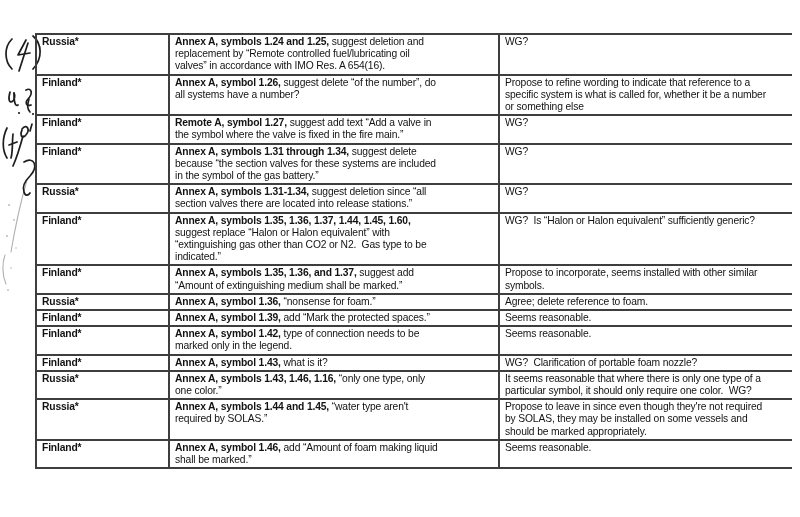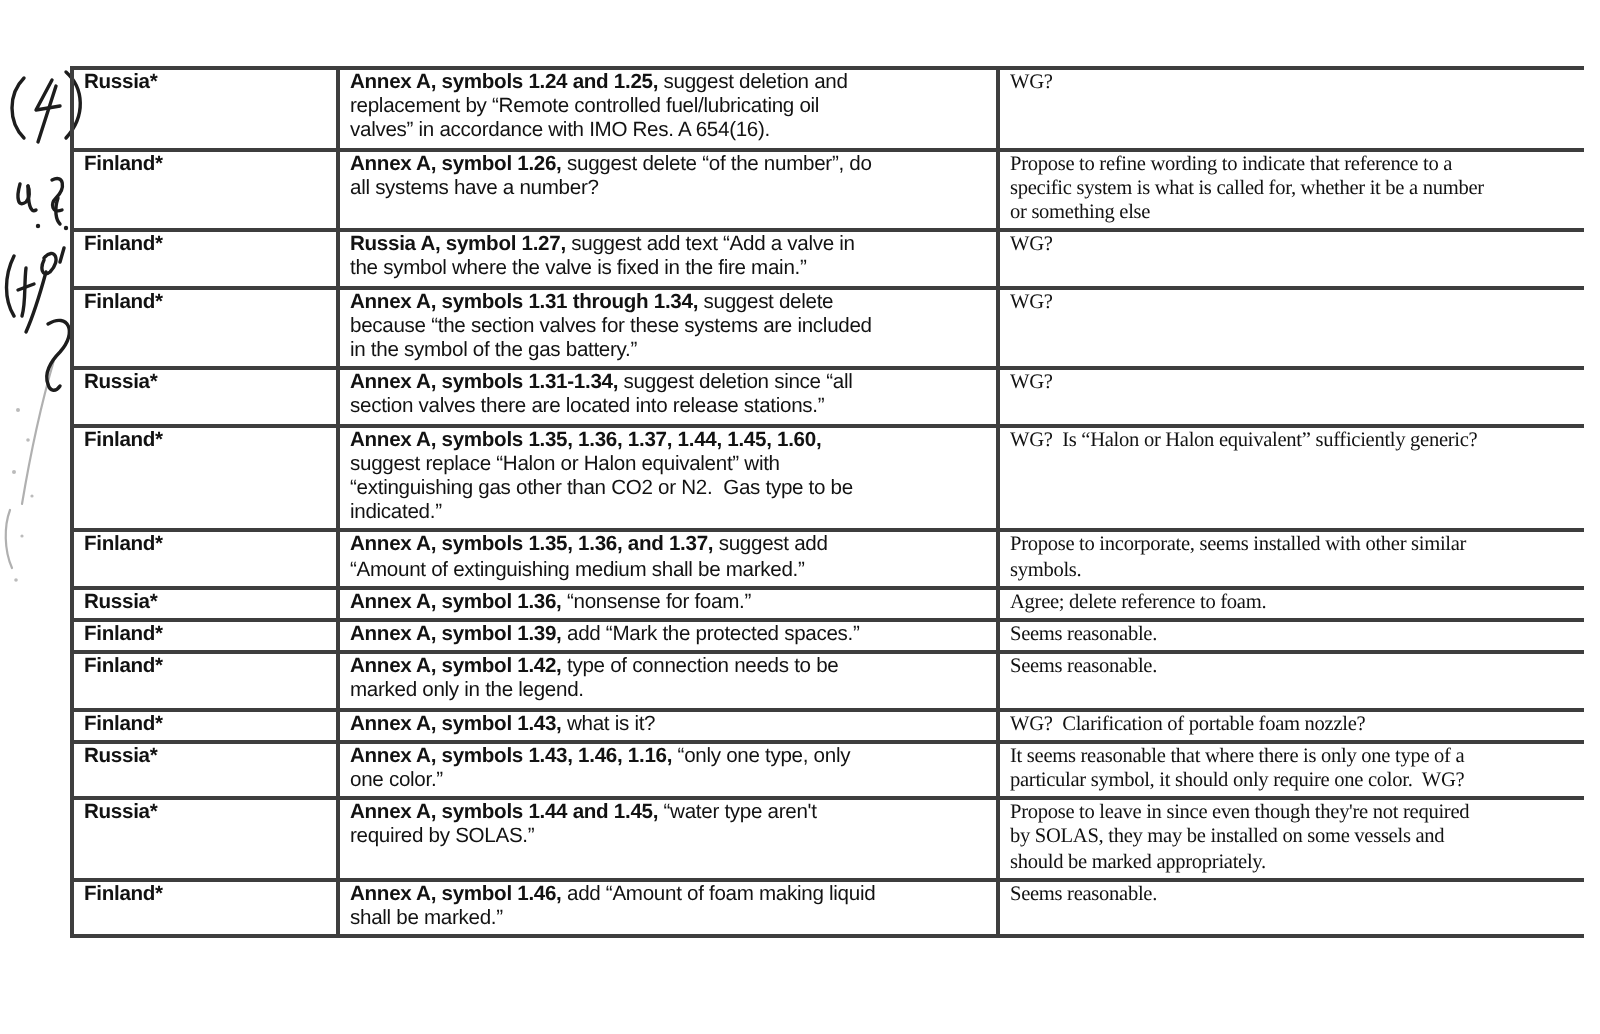--- a/index.html
+++ b/index.html
@@ -52,21 +52,21 @@
     color: #121212;
     white-space: pre-wrap;
     overflow: hidden;
   }
   td.c-country {
     width: 122px;
     font-weight: bold;
     padding-left: 13px;
   }
   td.c-proposal { width: 319px; }
-  td.c-comment  { border-right: 0; font-family: Liberation Serif, serif; }
+  td.c-comment  { border-right: 0; }
   .ref  { font-weight: bold; }
   .rest { font-weight: normal; }
 </style>
 </head>
 <body>
 
 <div class="page">
 
   <svg class="margin-marks" viewBox="0 0 60 300">
 
@@ -124,21 +124,21 @@
         <tr>
       <td class="c-country">Finland*</td>
       <td class="c-proposal"><span class="ref">Annex A, symbol 1.26,</span><span class="rest"> suggest delete “of the number”, do
 all systems have a number?</span></td>
       <td class="c-comment">Propose to refine wording to indicate that reference to a
 specific system is what is called for, whether it be a number
 or something else</td>
     </tr>
         <tr>
       <td class="c-country">Finland*</td>
-      <td class="c-proposal"><span class="ref">Russia A, symbol 1.27,</span><span class="rest"> suggest add text “Add a valve in
+      <td class="c-proposal"><span class="ref">Remote A, symbol 1.27,</span><span class="rest"> suggest add text “Add a valve in
 the symbol where the valve is fixed in the fire main.”</span></td>
       <td class="c-comment">WG?</td>
     </tr>
         <tr>
       <td class="c-country">Finland*</td>
       <td class="c-proposal"><span class="ref">Annex A, symbols 1.31 through 1.34,</span><span class="rest"> suggest delete
 because “the section valves for these systems are included
 in the symbol of the gas battery.”</span></td>
       <td class="c-comment">WG?</td>
     </tr>

